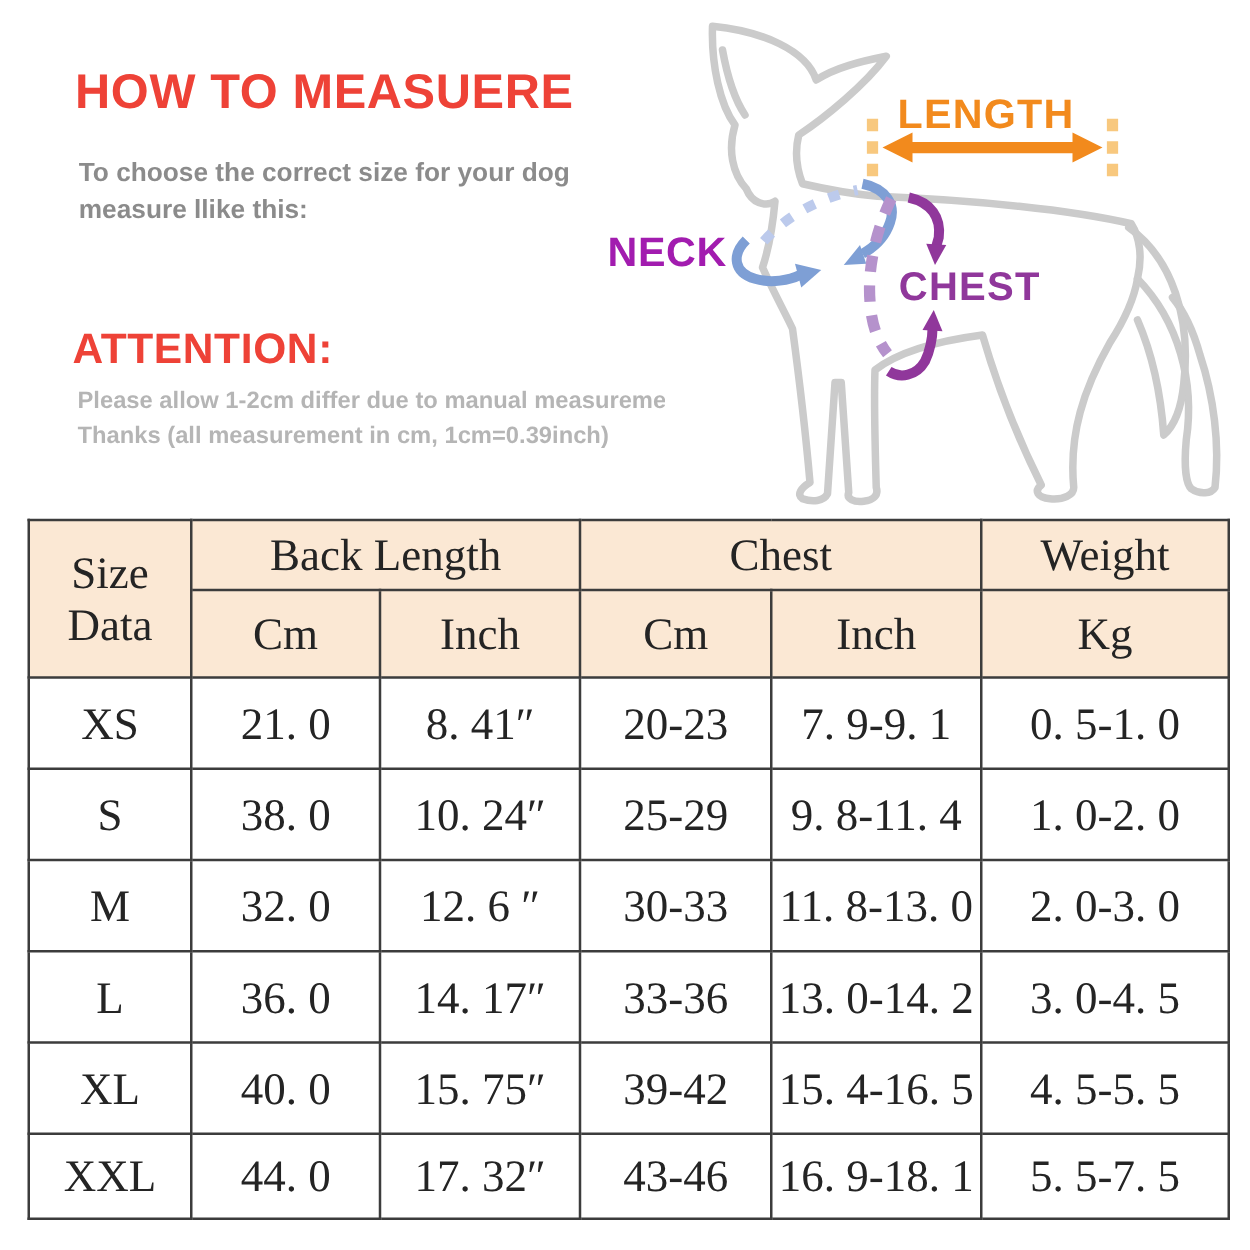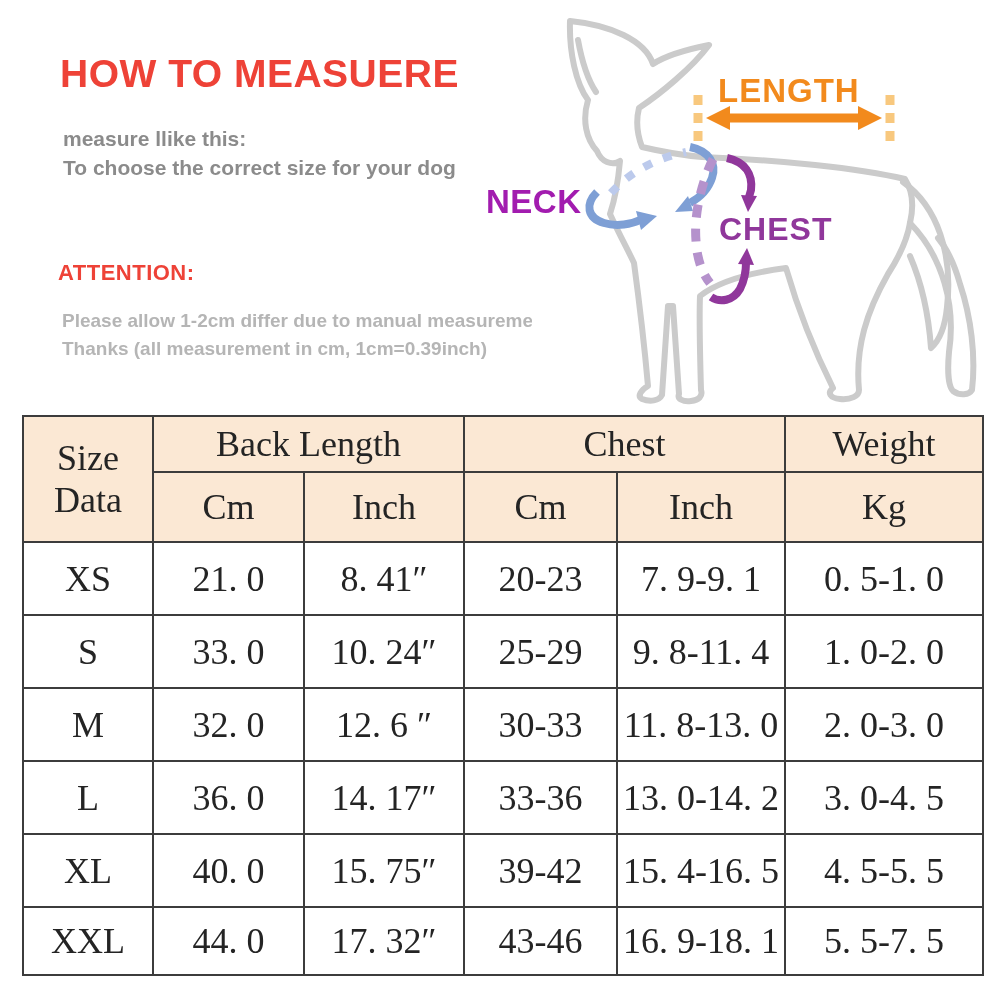--- a/index.html
+++ b/index.html
@@ -11,21 +11,21 @@
   .howto-title{
     position:absolute;left:60px;top:52px;
     font-size:39px;font-weight:bold;letter-spacing:.5px;color:#ee4237;white-space:nowrap;
   }
   .howto-sub{
     position:absolute;left:63px;top:124px;
     font-size:21px;line-height:29px;font-weight:600;color:#8b8b8b;white-space:nowrap;
   }
   .attention-title{
     position:absolute;left:58px;top:260px;
-    font-size:22px;font-weight:bold;letter-spacing:.5px;color:#ee4237;white-space:nowrap;text-align:center;
+    font-size:34px;font-weight:bold;letter-spacing:.5px;color:#ee4237;white-space:nowrap;text-align:center;
   }
   .attention-text{
     position:absolute;left:62px;top:307px;width:470px;
     font-size:19px;line-height:28px;font-weight:bold;color:#b5b5b5;white-space:nowrap;overflow:hidden;
   }
   
   .dog-svg{position:absolute;left:490px;top:0;}
   .diagram-label{position:absolute;font-weight:bold;white-space:nowrap;}
   .label-length{left:718px;top:72px;font-size:33px;letter-spacing:1px;color:#f28a1d;}
   .label-neck{left:486px;top:183px;font-size:33px;letter-spacing:.5px;color:#a21caf;}
@@ -53,22 +53,22 @@
       #3c3c3c calc(50% + 1.4px),
       rgba(0,0,0,0) calc(50% + 1.4px));
     background-color:#fbe8d4;
   }
 </style>
 </head>
 <body>
 
 <div class="howto-title">HOW TO MEASUERE</div>
 <div class="howto-sub">
+  <div>To choose the correct size for your dog</div>
   <div>measure llike this:</div>
-  <div>To choose the correct size for your dog</div>
 </div>
 <div class="attention-title">ATTENTION:</div>
 <div class="attention-text">
   <div>Please allow 1-2cm differ due to manual measureme</div>
   <div>Thanks (all measurement in cm, 1cm=0.39inch)</div>
 </div>
 
 <svg class="dog-svg" width="510" height="415" viewBox="490 0 510 415">
   <g fill="none" stroke="#cbcbcb" stroke-width="6" stroke-linecap="round" stroke-linejoin="round">
     <path d="M 653 64
@@ -170,21 +170,21 @@
     <tr class="drow">
       <td>XS</td>
       <td>21. 0</td>
       <td>8. 41″</td>
       <td>20-23</td>
       <td>7. 9-9. 1</td>
       <td>0. 5-1. 0</td>
     </tr>
     <tr class="drow">
       <td>S</td>
-      <td>33. 0</td>
+      <td>38. 0</td>
       <td>10. 24″</td>
       <td>25-29</td>
       <td>9. 8-11. 4</td>
       <td>1. 0-2. 0</td>
     </tr>
     <tr class="drow">
       <td>M</td>
       <td>32. 0</td>
       <td>12. 6 ″</td>
       <td>30-33</td>

